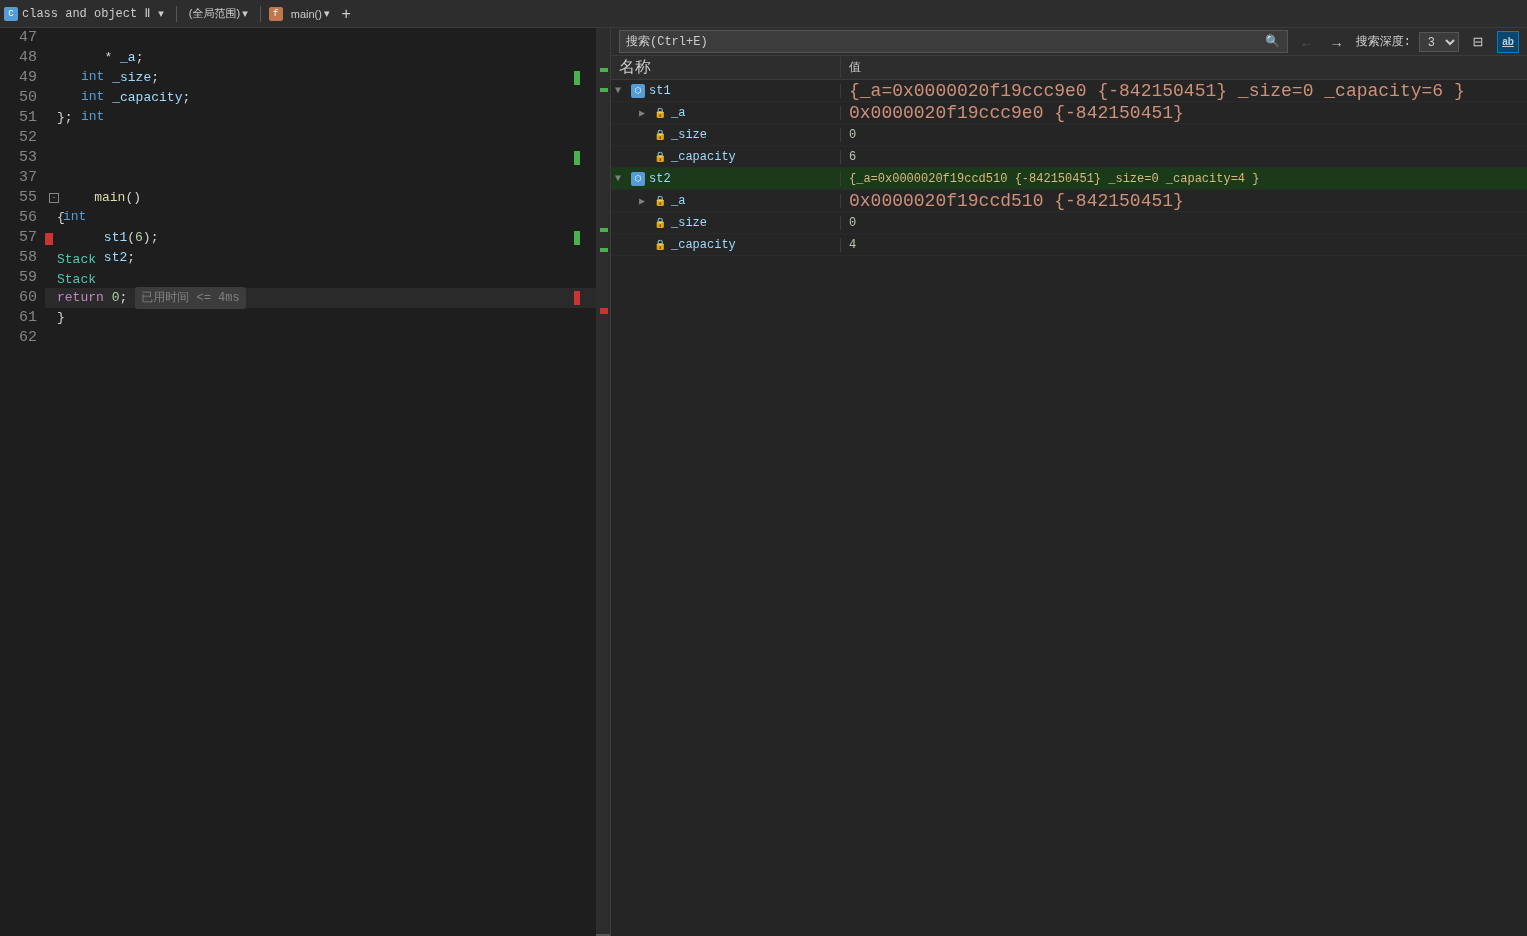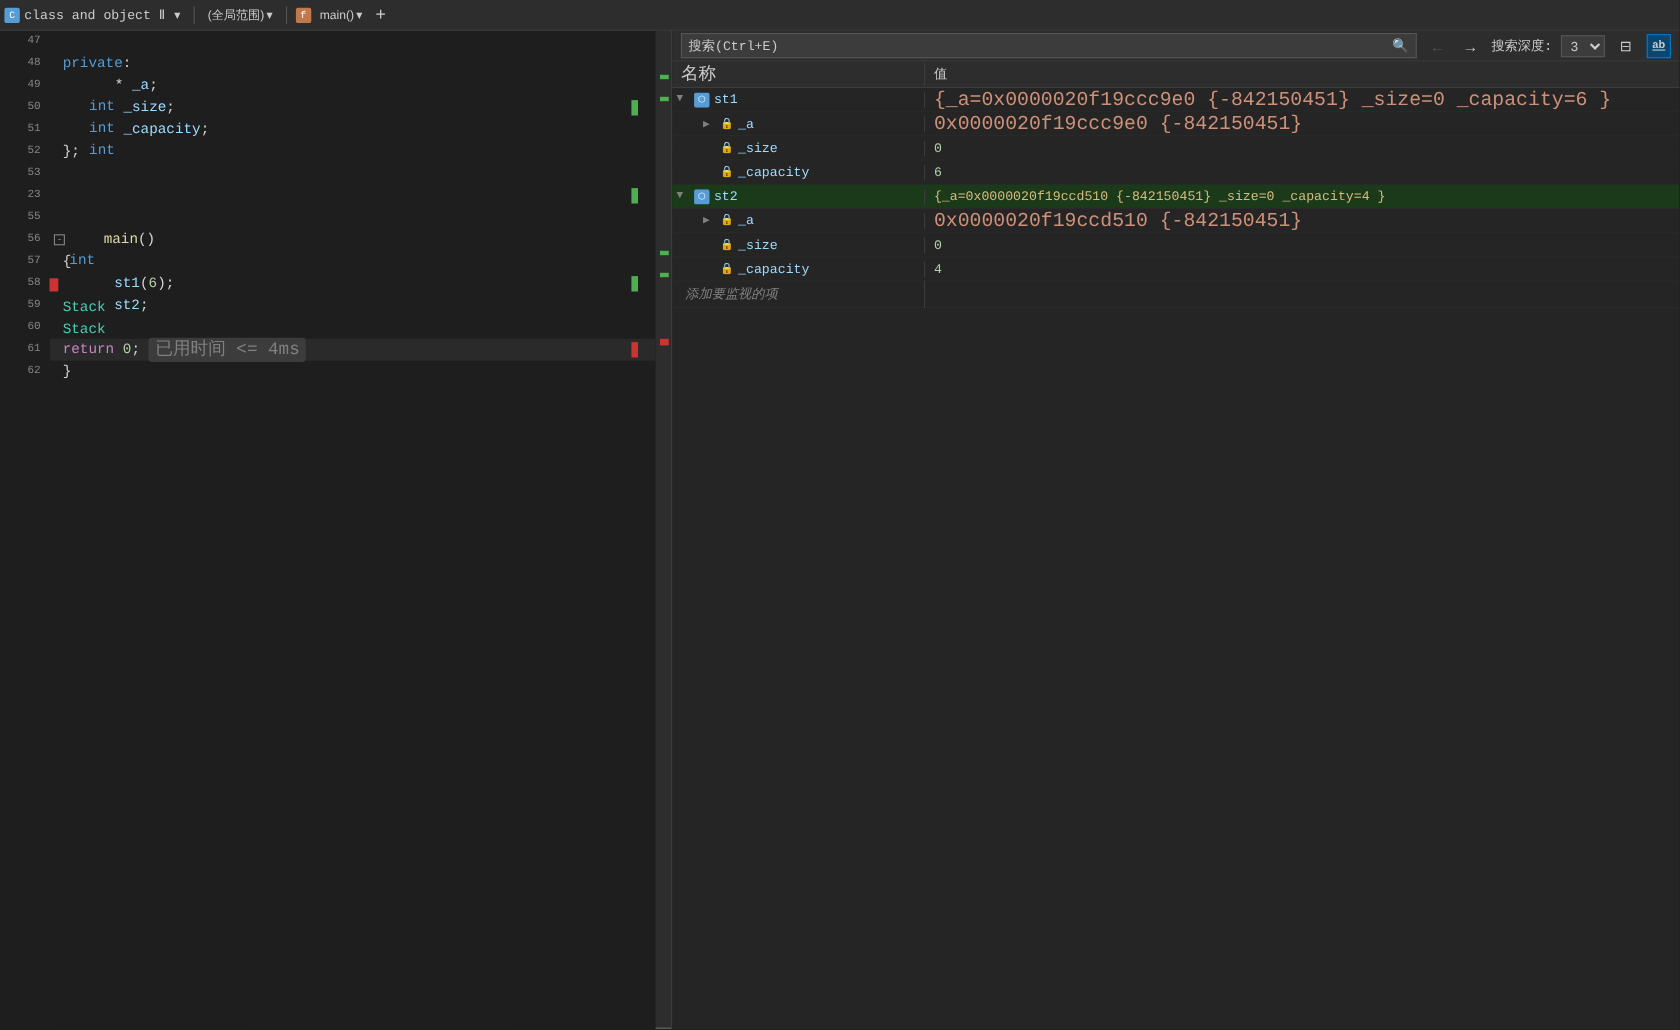--- a/index.html
+++ b/index.html
@@ -91,21 +91,21 @@
       display: flex;
       position: relative;
     }
     .line-numbers {
       width: 45px;
       background: #1e1e1e;
       color: #858585;
       text-align: right;
       padding-right: 8px;
       padding-top: 0;
-      font-size: 10px;
+      font-size: 15px;
       line-height: 20px;
       user-select: none;
       flex-shrink: 0;
     }
     .line-numbers div {
       height: 20px;
     }
     .code-lines {
       flex: 1;
       overflow: hidden;
@@ -137,21 +137,21 @@
     .kw-int { color: #569cd6; margin-top: 37px; }
     .kw-type { color: #4ec9b0; margin-top: 44px; }
     .kw-return { color: #c586c0; }
     .kw-func { color: #dcdcaa; }
     .punct { color: #d4d4d4; }
     .var { color: #9cdcfe; }
     .num { color: #b5cea8; }
     .time-hint {
       background: #3c3c3c;
       color: #808080;
-      font-size: 16px;
+      font-size: 12px;
       padding: 1px 6px;
       border-radius: 3px;
       margin-left: 8px;
     }
 
     
     .watch-panel {
       flex: 1;
       background: #252526;
       display: flex;
@@ -358,41 +358,37 @@
     <div class="code-area">
 
       <div class="line-numbers">
         <div>47</div>
         <div>48</div>
         <div>49</div>
         <div>50</div>
         <div>51</div>
         <div>52</div>
         <div>53</div>
-        <div>23</div>
+        <div>37</div>
         <div>55</div>
         <div>56</div>
         <div>57</div>
         <div>58</div>
         <div>59</div>
         <div>60</div>
         <div>61</div>
         <div>62</div>
       </div>
 
       <div class="code-lines">
 
         <div class="code-line">
           <span style="margin-left:8px;"></span>
         </div>
 
-        <div class="code-line">
-          <span style="margin-left:8px;"></span>
-          <span class="kw-private">private</span><span class="punct">:</span>
-        </div>
 
         <div class="code-line">
           <span style="margin-left:32px;"></span>
           <span class="kw-int">int</span><span class="punct">* </span><span class="var">_a</span><span class="punct">;</span>
         </div>
 
         <div class="code-line">
           <span style="margin-left:32px;"></span>
           <span class="kw-int">int</span><span class="punct"> </span><span class="var">_size</span><span class="punct">;</span>
           
@@ -592,23 +588,17 @@
             <span class="indent1"></span>
             <span style="width:12px;"></span>
             <span class="lock-icon">🔒</span>
             <span class="var-name">_capacity</span>
           </div>
           <div class="watch-cell-value">
             <span class="val-num">4</span>
           </div>
         </div>
 
-        <div class="watch-row" style="height:24px;">
-          <div class="watch-cell-name">
-            <span class="add-watch">添加要监视的项</span>
-          </div>
-          <div class="watch-cell-value"></div>
-        </div>
       </div>
     </div>
   </div>
 
 </div>
 
 </body></html>

